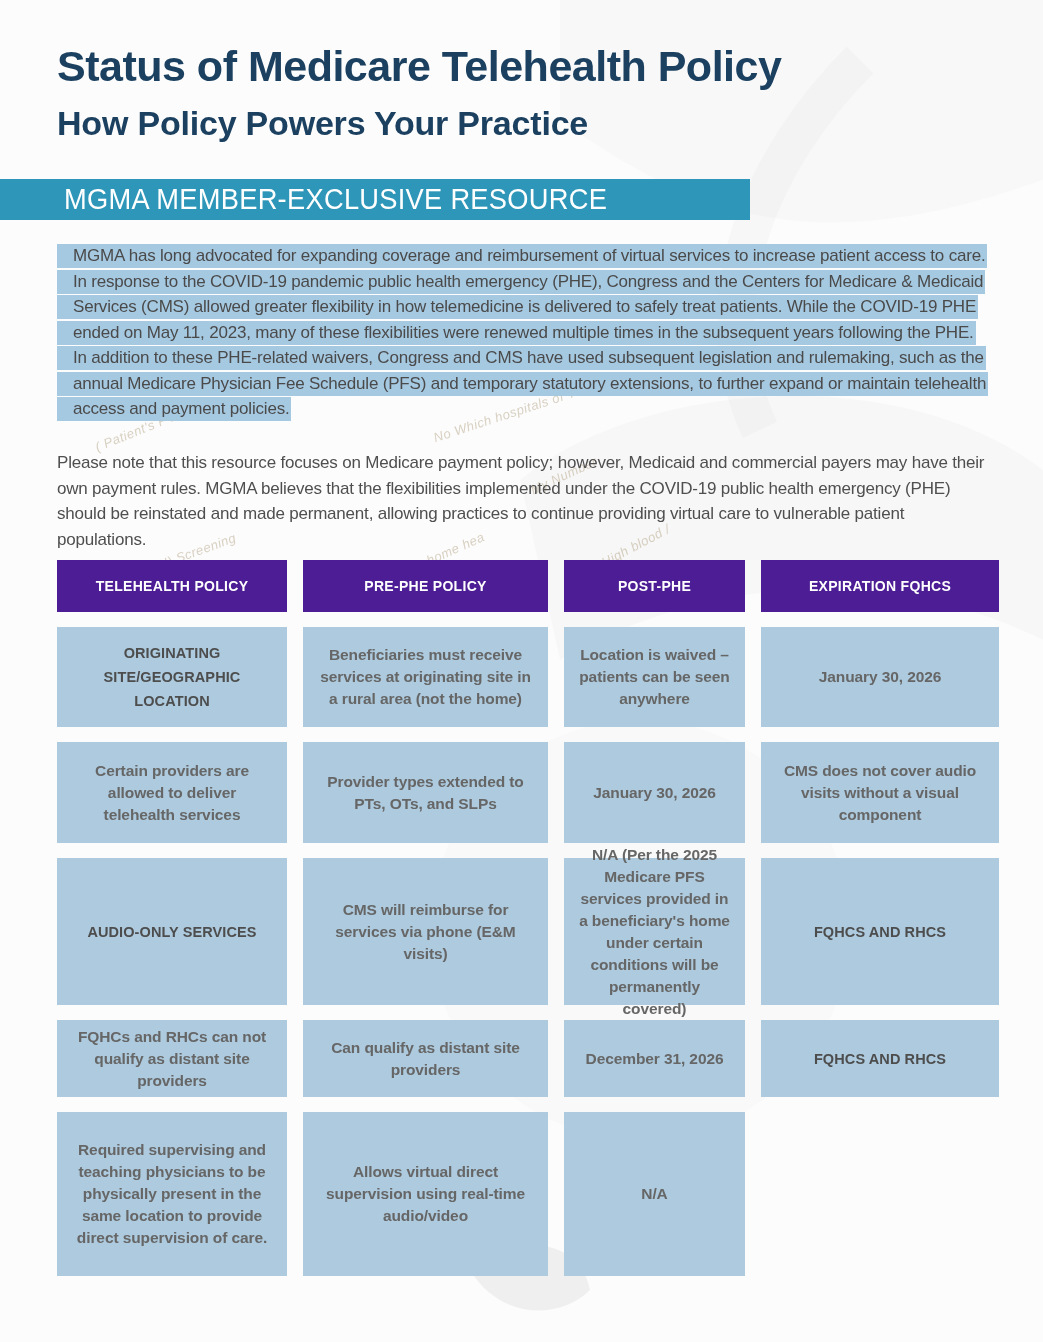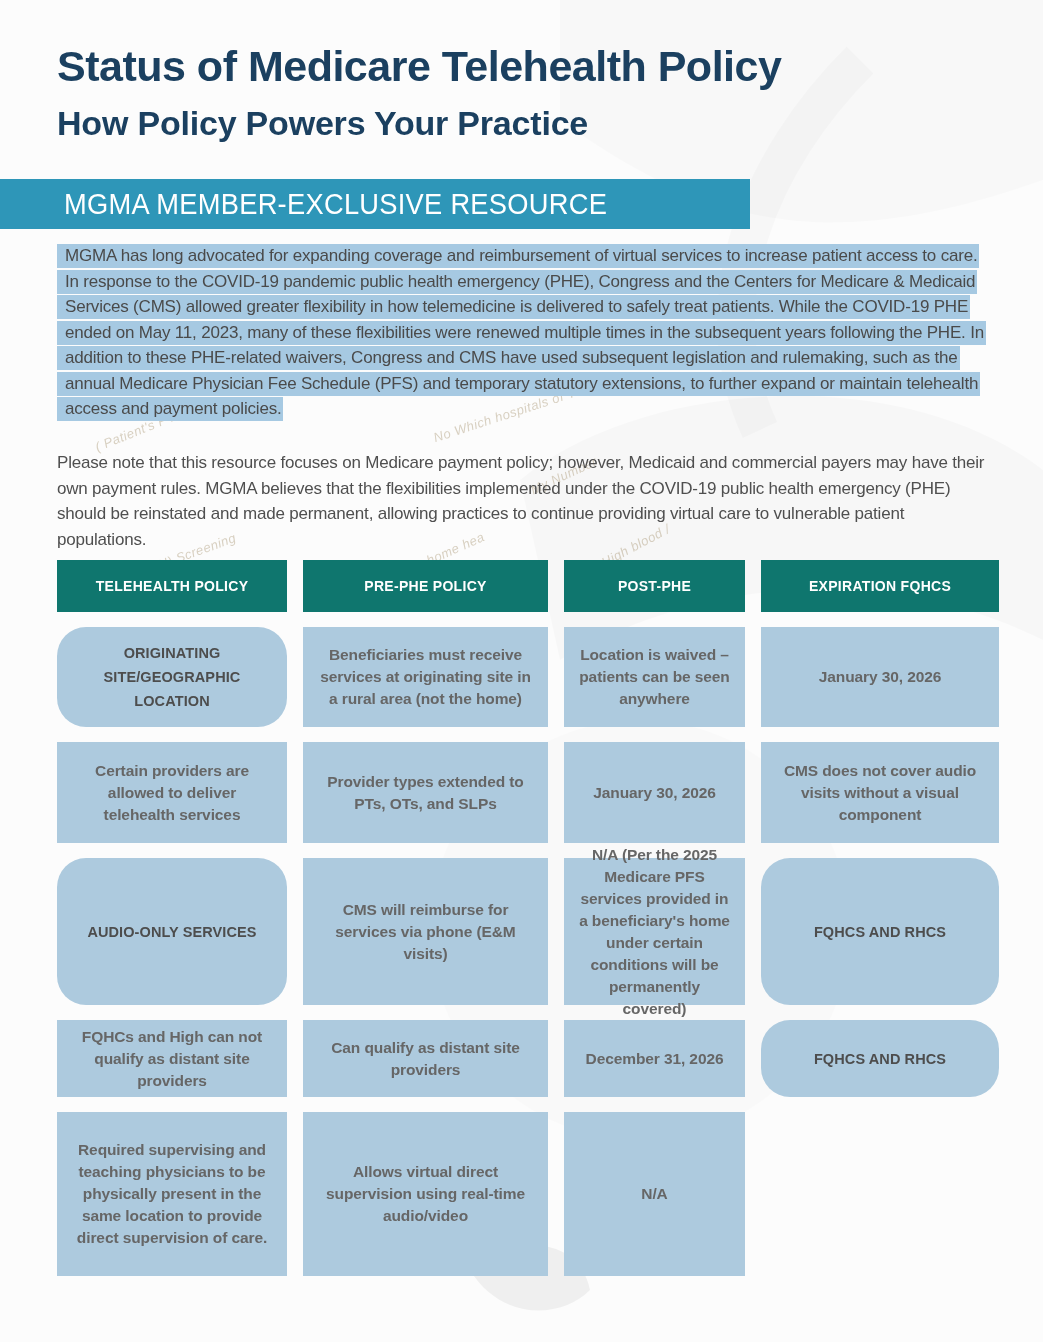--- a/index.html
+++ b/index.html
@@ -47,21 +47,21 @@
     font-size: 34px;
     font-weight: bold;
     letter-spacing: -0.2px;
     color: #1b4060;
   }
 
   
   .banner {
     position: absolute;
     left: 0; top: 179px;
-    width: 750px; height: 50px;
+    width: 750px; height: 41px;
     background: #2e96b8;
     display: flex;
     align-items: center;
   }
   .banner-label {
     margin-left: 64px;
     color: #ffffff;
     font-size: 29px;
     font-weight: normal;
     letter-spacing: 0.3px;
@@ -75,21 +75,21 @@
     position: absolute;
     left: 57px; top: 243px;
     width: 930px;
     font-size: 17px;
     line-height: 25.5px;
     letter-spacing: -0.2px;
     color: #4a4a4a;
   }
   .hl {
     background: #a6c9e2;
-    padding: 2px 2px 3px 8px;
+    padding: 2px 2px 3px 16px;
     -webkit-box-decoration-break: clone;
     box-decoration-break: clone;
   }
   .note-par {
     position: absolute;
     left: 57px; top: 450px;
     width: 932px;
     font-size: 17px;
     line-height: 25.5px;
     letter-spacing: -0.2px;
@@ -106,41 +106,40 @@
     gap: 15px 16px;
   }
   .cell {
     display: flex;
     align-items: center;
     justify-content: center;
     text-align: center;
     padding: 6px 15px;
   }
   .th {
-    background: #0f766e;
+    background: #4c1d95;
     color: #ffffff;
     font-size: 14px;
     font-weight: bold;
     letter-spacing: 0.3px;
   }
   .td {
     background: #adcade;
     color: #666666;
     font-size: 15.5px;
     line-height: 22px;
     letter-spacing: -0.1px;
     font-weight: bold;
   }
   .td-label {
     color: #4d4d4d;
     font-size: 14.5px;
     font-weight: bold;
     letter-spacing: 0.1px;
     line-height: 24px;
-    border-radius: 29px;
   }
 </style>
 </head>
 <body>
 
 <div class="page">
 
   <div class="bg-decor">
     <svg width="1043" height="1342" viewBox="0 0 1043 1342">
       <path d="M 560 120 C 700 220, 820 260, 1043 180 L 1043 0 L 560 0 Z" fill="rgba(0,0,0,0.015)"></path>
@@ -183,21 +182,21 @@
     <div class="cell td">Certain providers are allowed to deliver telehealth services</div>
     <div class="cell td">Provider types extended to PTs, OTs, and SLPs</div>
     <div class="cell td">January 30, 2026</div>
 
     <div class="cell td">CMS does not cover audio visits without a visual component</div>
     <div class="cell td td-label">AUDIO-ONLY SERVICES</div>
     <div class="cell td">CMS will reimburse for services via phone (E&amp;M visits)</div>
     <div class="cell td">N/A (Per the 2025 Medicare PFS services provided in a beneficiary's home under certain conditions will be permanently covered)</div>
 
     <div class="cell td td-label">FQHCS AND RHCS</div>
-    <div class="cell td">FQHCs and High can not qualify as distant site providers</div>
+    <div class="cell td">FQHCs and RHCs can not qualify as distant site providers</div>
     <div class="cell td">Can qualify as distant site providers</div>
     <div class="cell td">December 31, 2026</div>
 
     <div class="cell td td-label">FQHCS AND RHCS</div>
     <div class="cell td">Required supervising and teaching physicians to be physically present in the same location to provide direct supervision of care.</div>
     <div class="cell td">Allows virtual direct supervision using real-time audio/video</div>
     <div class="cell td">N/A</div>
 
   </div>
 

